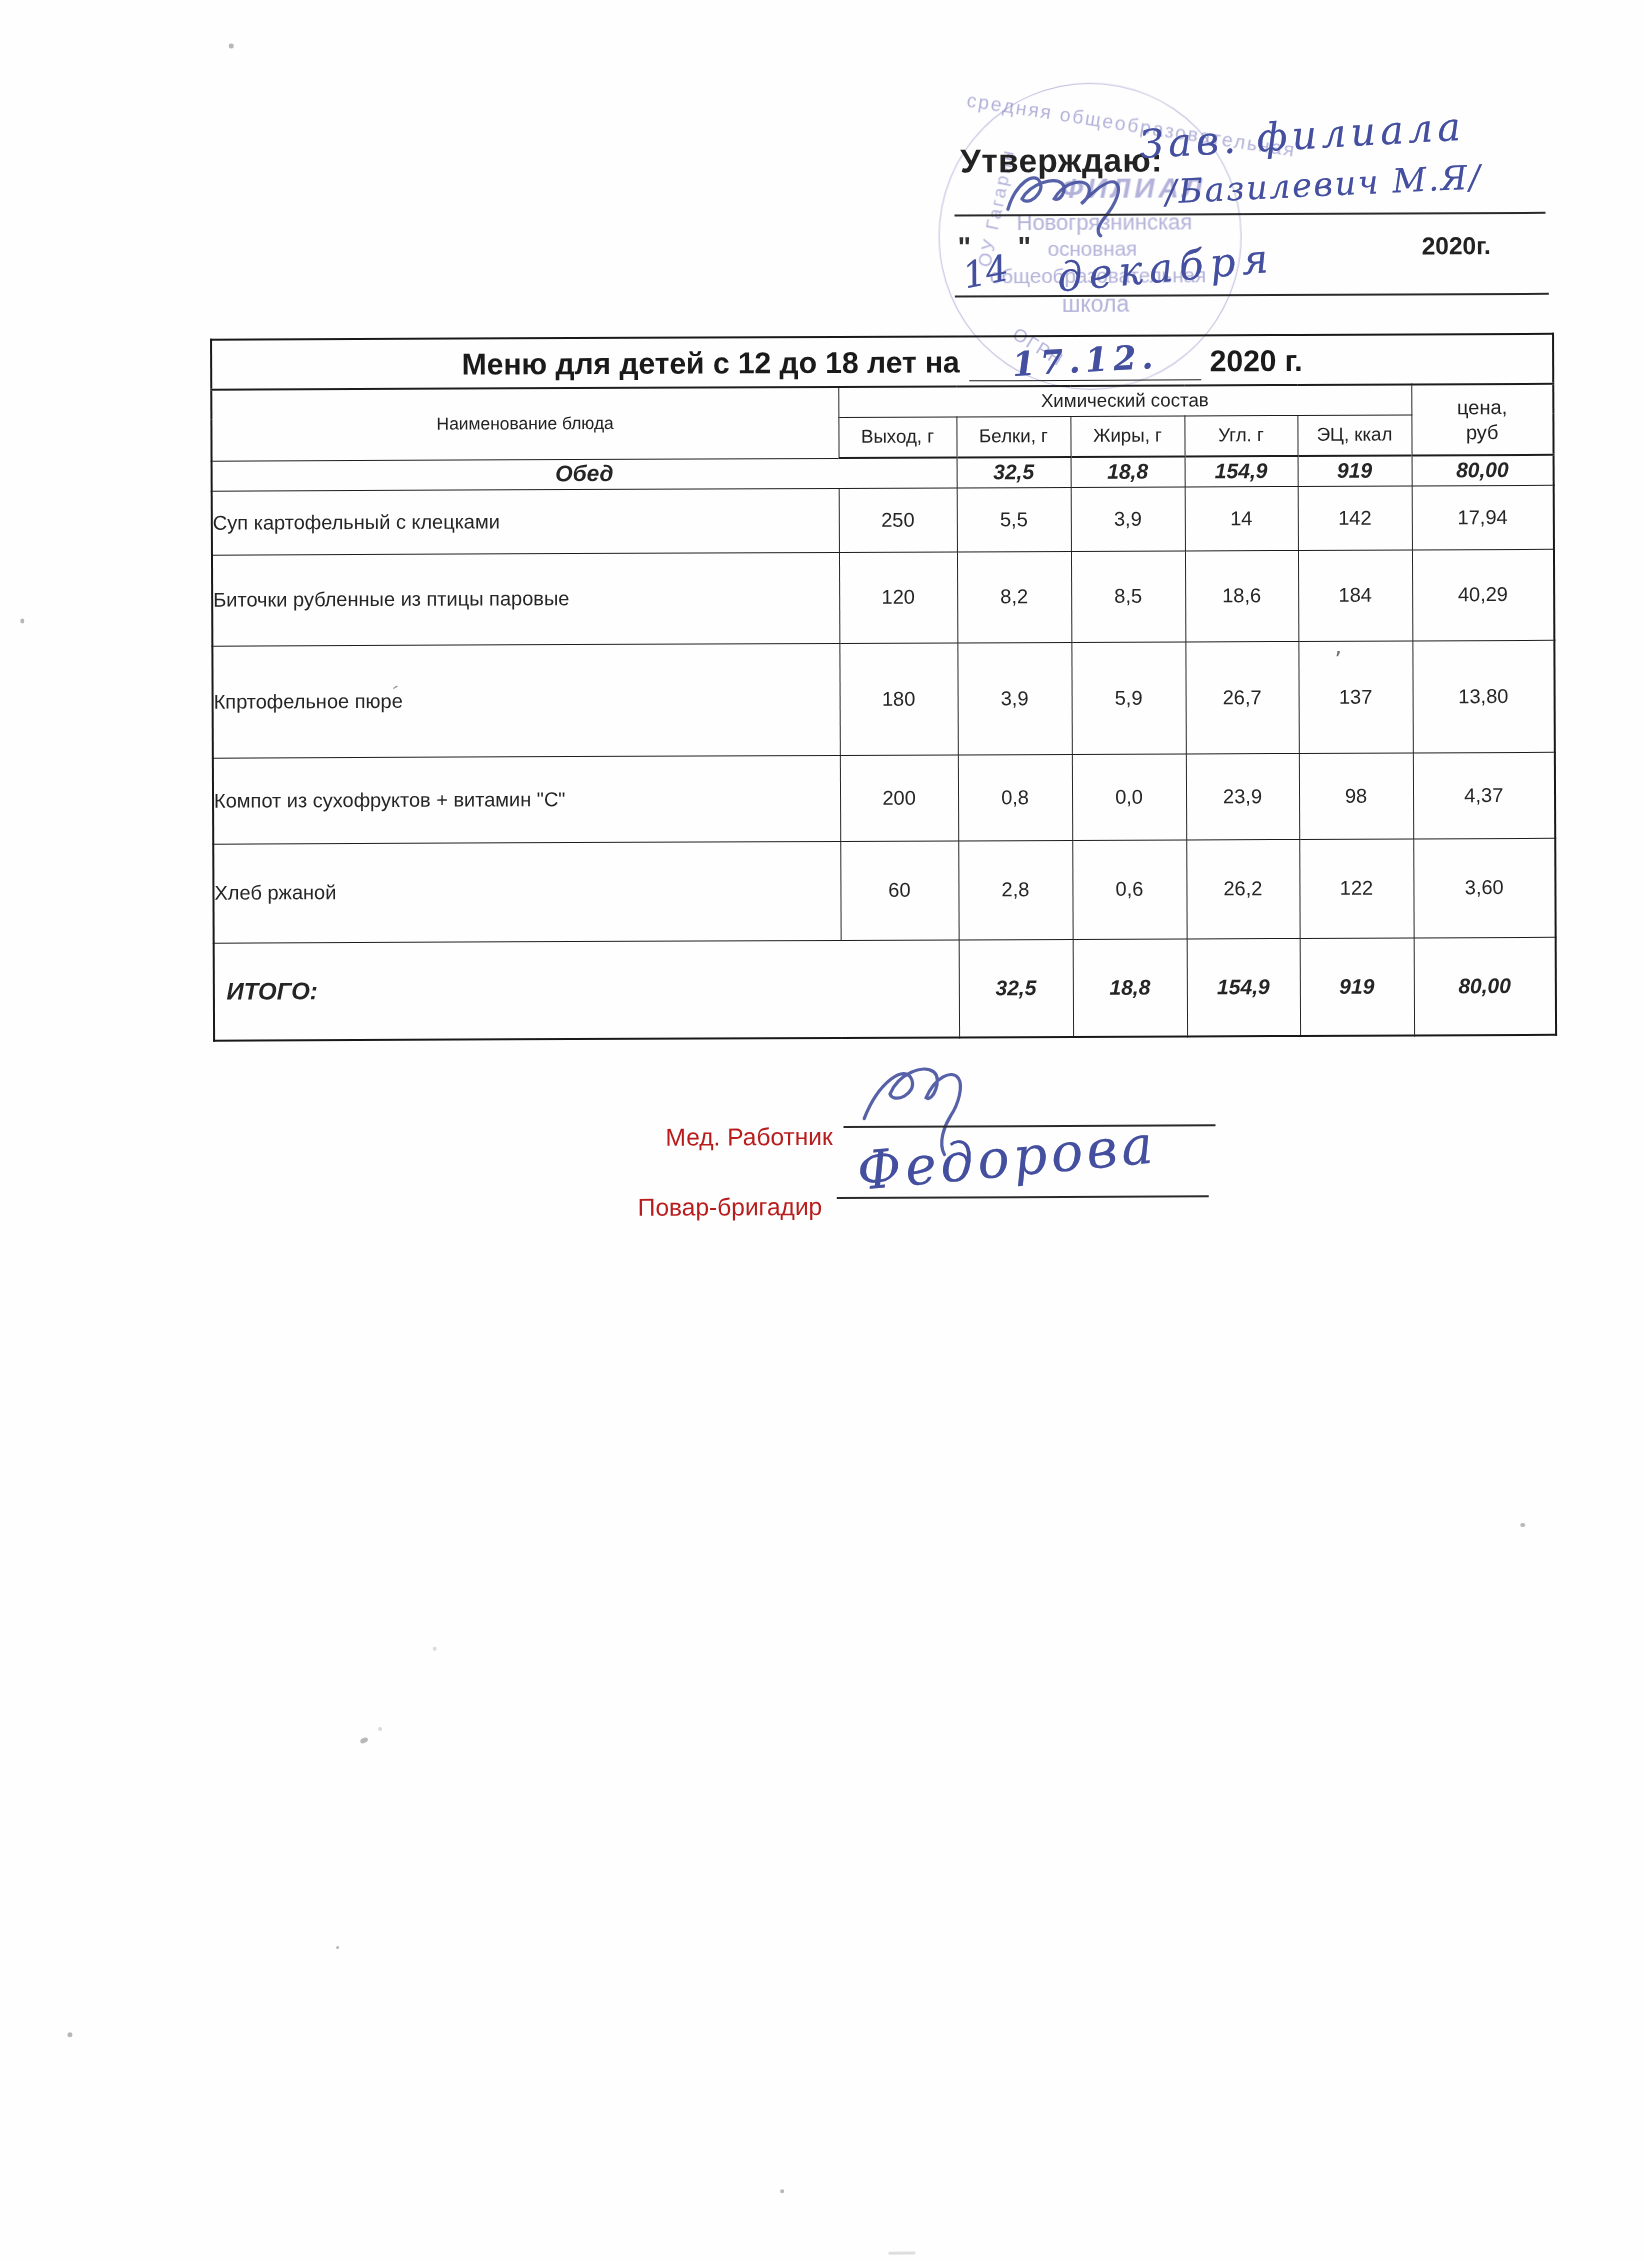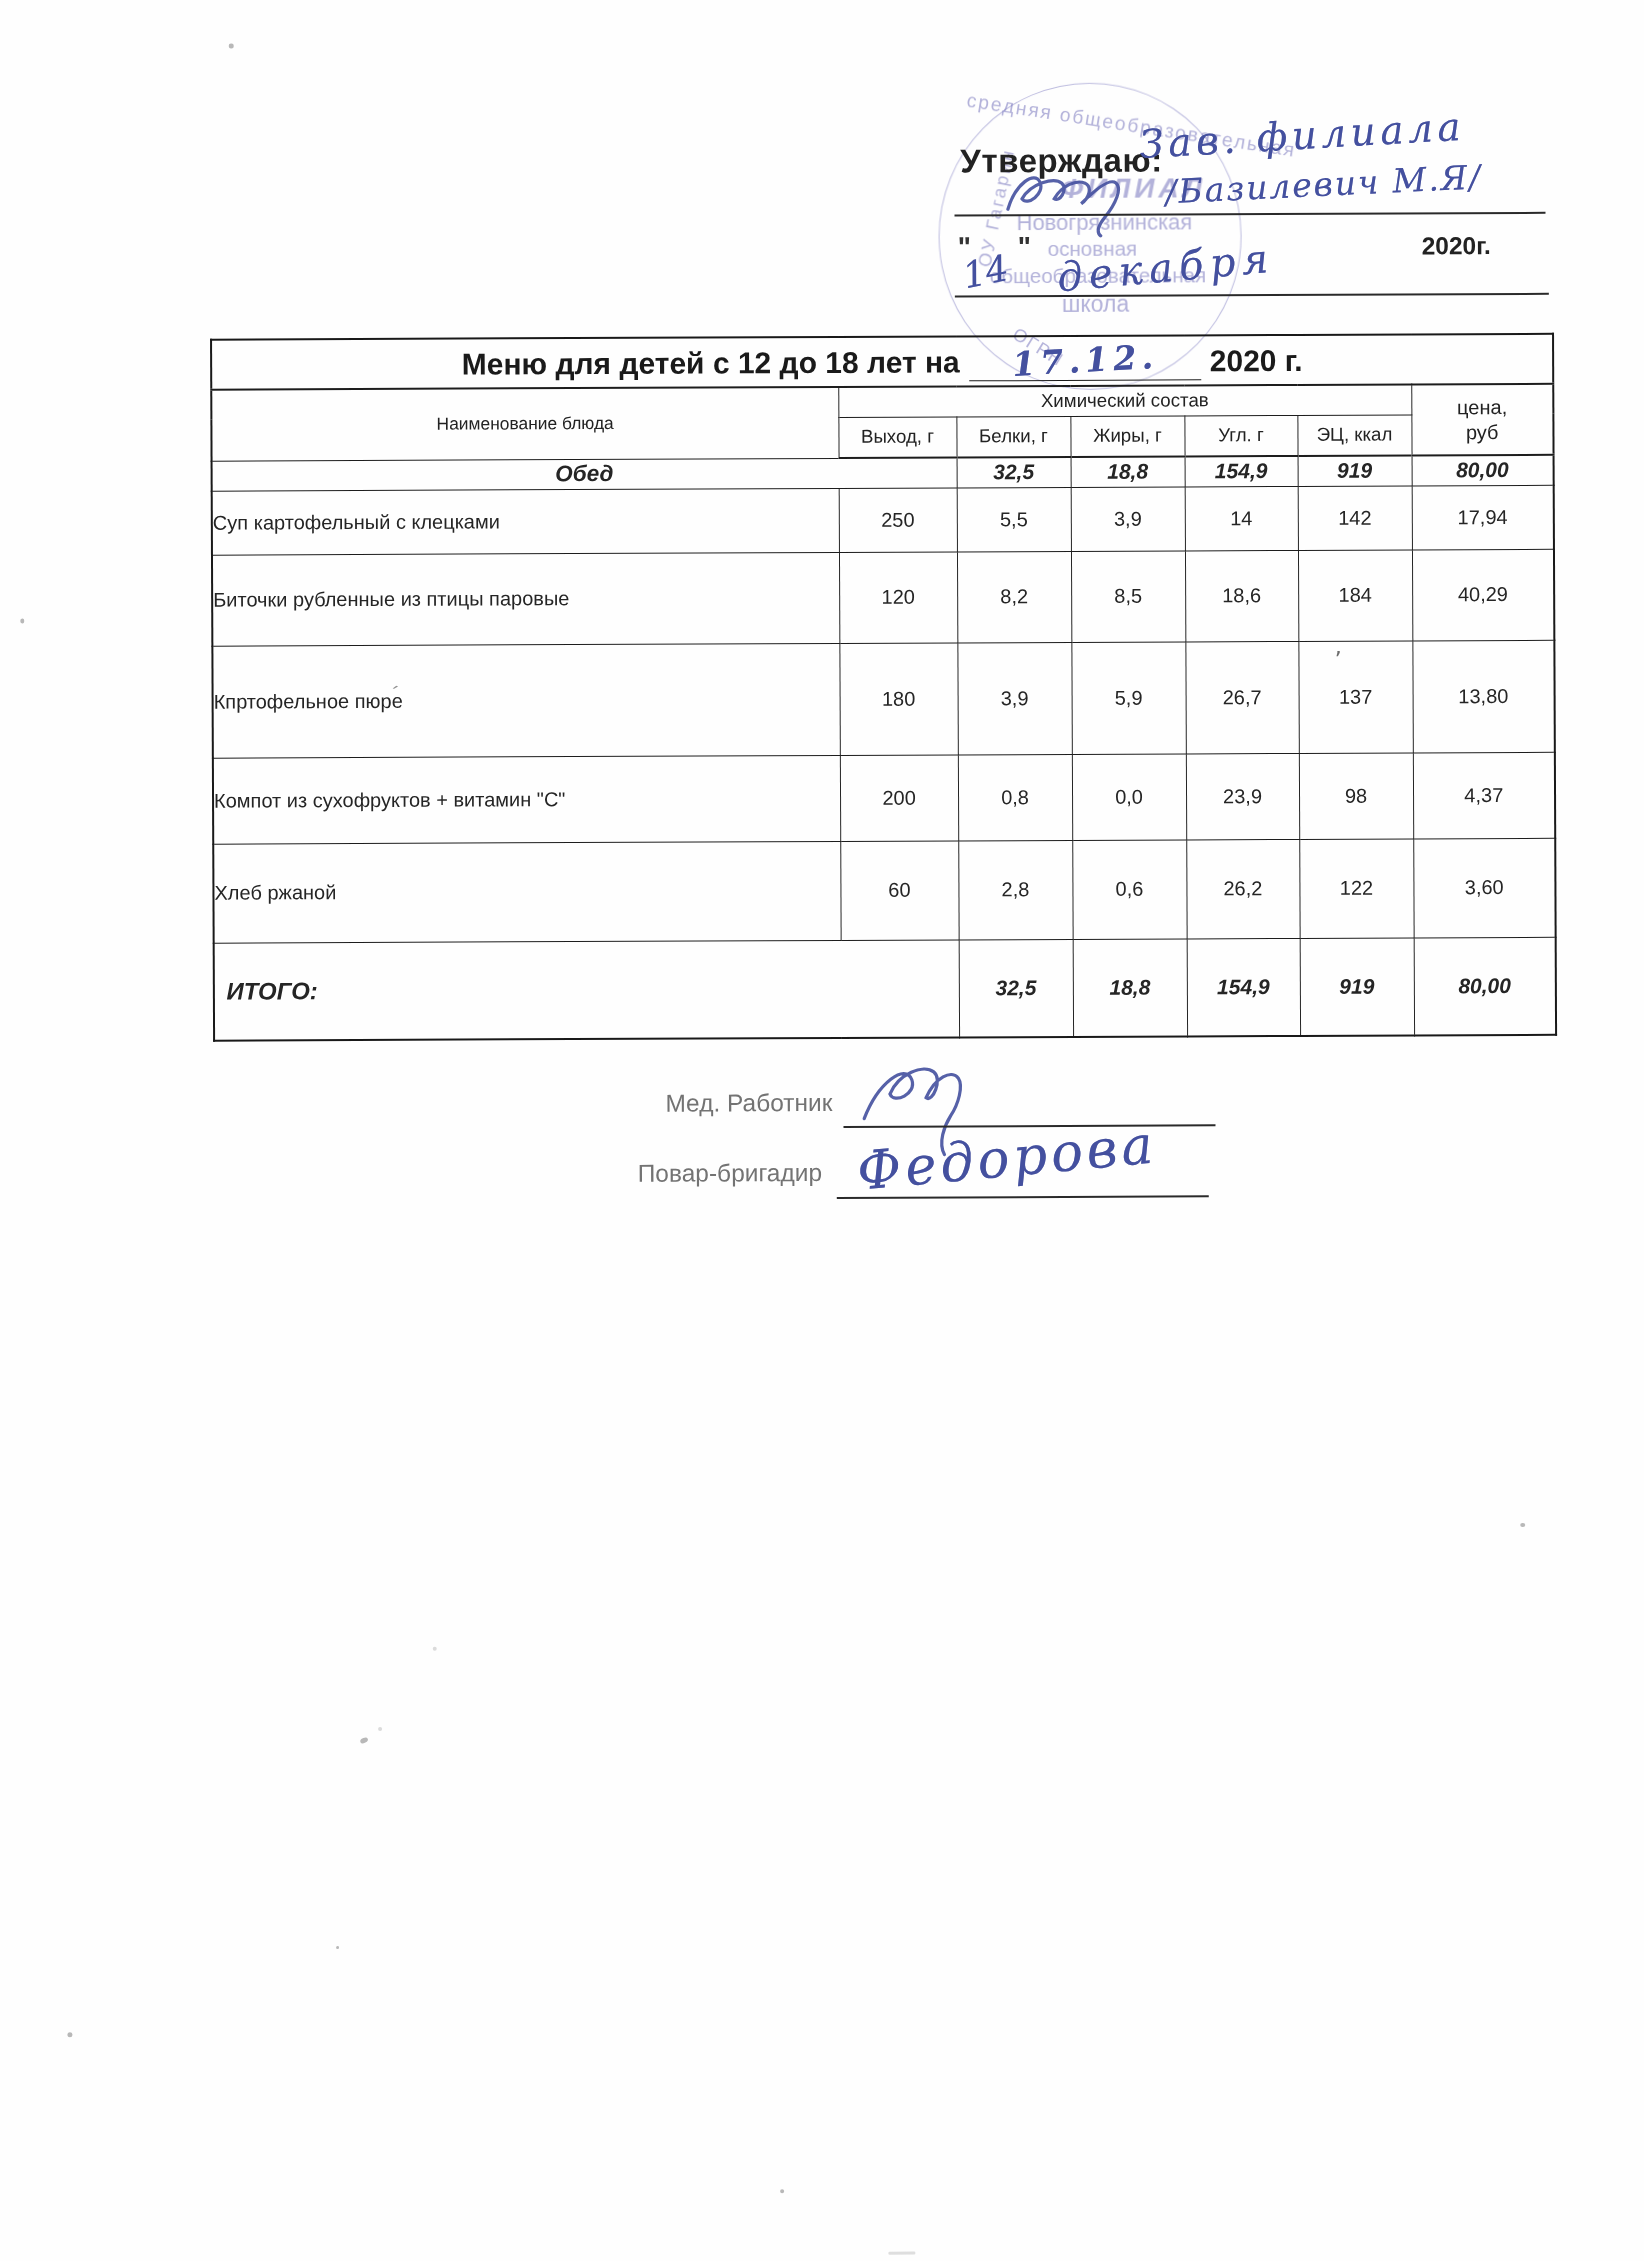--- a/index.html
+++ b/index.html
@@ -62,21 +62,21 @@
   .cell-val  { font-size:20px; text-align:center; color:#252525; }
   .row-section td { font-style:italic; font-weight:bold; }
   .row-section .cell-name { font-size:22.5px; text-align:center; padding-left:0; }
   .row-section .cell-val { font-size:21px; }
   .row-total td { font-style:italic; font-weight:bold; }
   .row-total .cell-name { font-size:24px; padding-left:11.6px; }
   .row-total .cell-val { font-size:21px; }
 
   
   .sigblock { position:absolute; left:580px; top:1031px; width:709px; height:225px; }
-  .sig-label { position:absolute; font-size:24.5px; color:#737373; }
+  .sig-label { position:absolute; font-size:24.5px; color:#b91c1c;margin-top:34px; }
   .med-label { left:85px; top:58px; }
   .cook-label { left:57px; top:128px; }
   .su1 { left:263px; top:95px; width:372px; }
   .su2 { left:256px; top:166px; width:372px; }
   .sig-scribble2 { position:absolute; left:276px; top:18px; }
   .hw-cook { position:absolute; left:276px; top:97px; font-size:53px; letter-spacing:3.9px; transform:rotate(-5deg); }
 
   
   .speck { position:absolute; background:rgba(80,80,80,.4); border-radius:50%; }
   .mark { position:absolute; color:#4a4a4a; font-family:"DejaVu Sans",sans-serif; }

